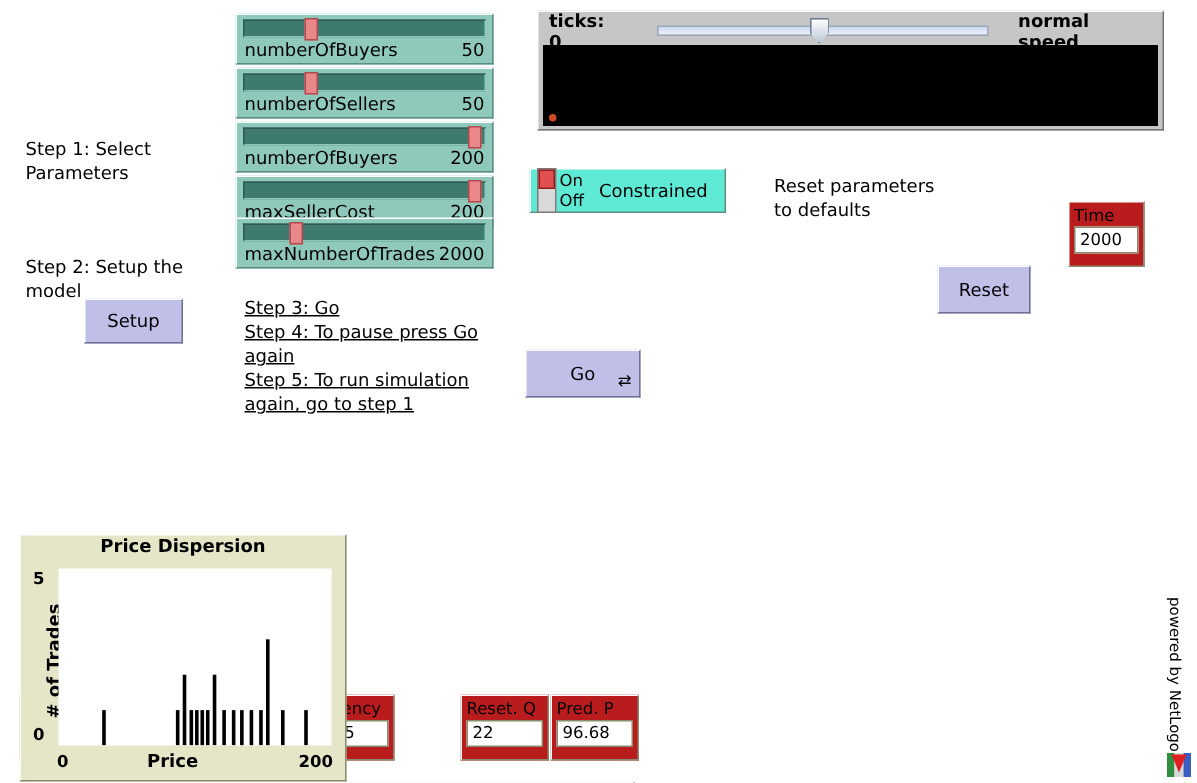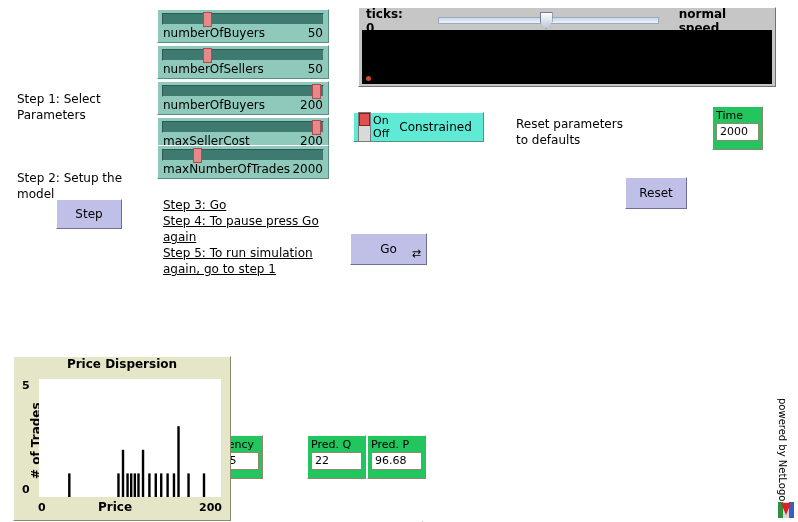--- a/index.html
+++ b/index.html
@@ -102,26 +102,27 @@
   }
   .forever-icon {
     position: absolute;
     right: 5px; bottom: 5px;
     font-size: 11px;
     line-height: 11px;
   }
 
   
   .monitor {
-    background: #22c55e;
+    background: #b91c1c;
     border: 1px solid #ffffff;
     border-right-color: #8a8a6e;
     border-bottom-color: #8a8a6e;
     box-sizing: border-box;
     padding: 2px 3px 3px 3px;
+    margin-top: 28px;
   }
   .monitor-label {
     font-size: 11px;
     line-height: 13px;
     margin-bottom: 1px;
   }
   .monitor-value {
     background: #ffffff;
     border: 1px solid #8a8a6e;
     box-sizing: border-box;
@@ -299,21 +300,21 @@
 
 <div class="note abs" style="left:17px; top:91px; width:140px;">Step 1:  Select Parameters</div>
 <div class="note abs" style="left:17px; top:170px; width:140px;">Step 2:  Setup the model</div>
 <div class="note abs" style="left:163px; top:197px; width:188px;text-decoration:underline;">Step 3:  Go
 Step 4:  To pause press Go again
 Step 5:  To run simulation again, go to step 1</div>
 <div class="note abs" style="left:516px; top:116px; width:120px;">Reset parameters
 to defaults</div>
 
 <div class="nl-button abs" style="left:56px; top:199px; width:66px; height:30px;">
-  <span>Step</span>
+  <span>Setup</span>
 </div>
 
 <div class="nl-button abs" style="left:350px; top:203px; width:77px; height:32px;">
   <span>Go</span>
   <span class="forever-icon">⇄</span>
 </div>
 
 <div class="nl-button abs" style="left:625px; top:115px; width:62px; height:32px;">
   <span>Reset</span>
 </div>
@@ -337,21 +338,21 @@
   <div class="monitor-label">Std Dev</div>
   <div class="monitor-value">30.63</div>
 </div>
 
 <div class="monitor abs" style="left:197px; top:435px; width:66px; height:44px;">
   <div class="monitor-label">Efficiency</div>
   <div class="monitor-value">96.15</div>
 </div>
 
 <div class="monitor abs" style="left:307px; top:435px; width:59px; height:44px;">
-  <div class="monitor-label">Pred. Q</div>
+  <div class="monitor-label">Reset. Q</div>
   <div class="monitor-value">22</div>
 </div>
 
 <div class="monitor abs" style="left:367px; top:435px; width:59px; height:44px;">
   <div class="monitor-label">Pred. P</div>
   <div class="monitor-value">96.68</div>
 </div>
 
 <div class="plot abs" style="left:13px; top:262px; width:218px; height:165px;">
   <div class="plot-title">Price Dispersion</div>

